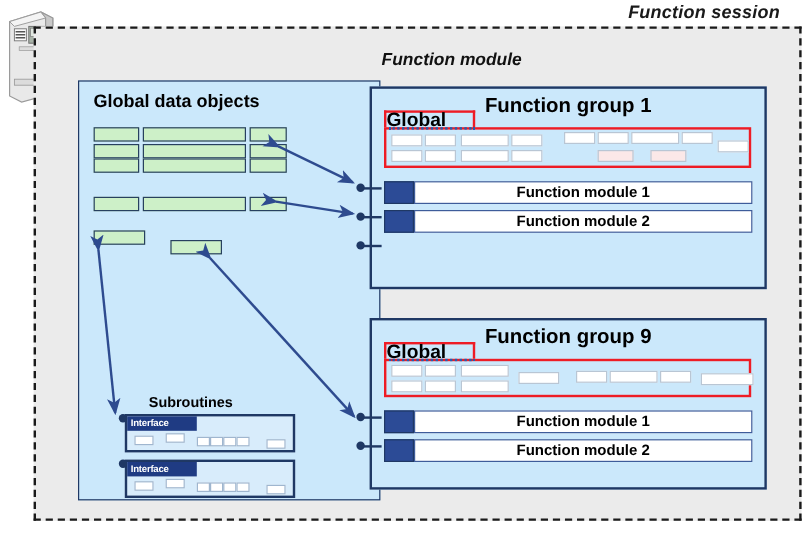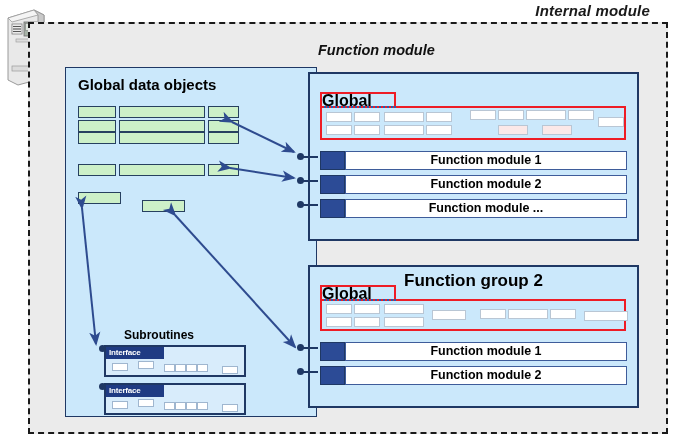--- a/index.html
+++ b/index.html
@@ -255,21 +255,21 @@
       <line x1="9" y1="23" x2="17" y2="23" stroke="#555" stroke-width="1.2"></line>
       <line x1="9" y1="25.5" x2="17" y2="25.5" stroke="#555" stroke-width="1.2"></line>
       <rect x="20" y="16" width="13" height="14" fill="#a8b3a8" stroke="#6d6d6d" stroke-width="0.8"></rect>
       <rect x="21.5" y="17.5" width="10" height="7" fill="#dfe6df" stroke="#7d7d7d" stroke-width="0.6"></rect>
       <rect x="12" y="33" width="14" height="3" fill="#dcdcdc" stroke="#9a9a9a" stroke-width="0.6"></rect>
       <rect x="8" y="60" width="24" height="5" fill="#dcdcdc" stroke="#9a9a9a" stroke-width="0.7"></rect>
     </svg>
   </div>
 
   <div class="session-frame"></div>
-  <div class="session-label">Internal module</div>
+  <div class="session-label">Function session</div>
 
   <div class="caption caption-fg">Function module</div>
 
   <div class="main-panel">
     <div class="gdo-title">Global data objects</div>
 
     <div class="gbox" style="left:12px;  top:38px; width:38px;"></div>
     <div class="gbox" style="left:53px;  top:38px; width:86px;"></div>
     <div class="gbox" style="left:142px; top:38px; width:31px;"></div>
 
@@ -307,20 +307,21 @@
       <div class="sub-cell" style="left:32px; top:14px; width:16px;"></div>
       <div class="sub-cell" style="left:58px; top:17px; width:11px;"></div>
       <div class="sub-cell" style="left:69px; top:17px; width:11px;"></div>
       <div class="sub-cell" style="left:80px; top:17px; width:11px;"></div>
       <div class="sub-cell" style="left:91px; top:17px; width:11px;"></div>
       <div class="sub-cell" style="left:116px;top:19px; width:16px;"></div>
     </div>
   </div>
 
   <div class="fgroup fg1">
+    <div class="fg-title">Function group 1</div>
 
     <div class="gd-tab" style="top:18px;">Global data</div>
     <div class="gd-band" style="top:32px; height:34px;">
       <div class="gd-dots" style="left:2px; top:-2px;"></div>
 
       <div class="gd-cell" style="left:4px;  top:4px; width:26px;"></div>
       <div class="gd-cell" style="left:32px; top:4px; width:26px;"></div>
       <div class="gd-cell" style="left:62px; top:4px; width:40px;"></div>
       <div class="gd-cell" style="left:104px;top:4px; width:26px;"></div>
       <div class="gd-cell" style="left:148px;top:2px; width:26px;"></div>
@@ -338,28 +339,24 @@
     </div>
 
     <div class="fmod-row" style="left:10px; right:10px; top:77px;">
       <div class="fmod-sq"></div>
       <div class="fmod-bar">Function module 1</div>
     </div>
     <div class="fmod-row" style="left:10px; right:10px; top:101px;">
       <div class="fmod-sq"></div>
       <div class="fmod-bar">Function module 2</div>
     </div>
-    <div class="fmod-row" style="left:10px; right:10px; top:125px;">
-      <div class="fmod-sq"></div>
-      <div class="fmod-bar">Function module ...</div>
-    </div>
   </div>
 
   <div class="fgroup fg2">
-    <div class="fg-title">Function group 2</div>
+    <div class="fg-title">Function group 9</div>
 
     <div class="gd-tab" style="top:18px;">Global data</div>
     <div class="gd-band" style="top:32px; height:32px;">
       <div class="gd-dots" style="left:2px; top:-2px;"></div>
 
       <div class="gd-cell" style="left:4px;  top:3px; width:26px;"></div>
       <div class="gd-cell" style="left:32px; top:3px; width:26px;"></div>
       <div class="gd-cell" style="left:62px; top:3px; width:40px;"></div>
       <div class="gd-cell" style="left:110px;top:9px; width:34px;"></div>
       <div class="gd-cell" style="left:158px;top:8px; width:26px;"></div>

